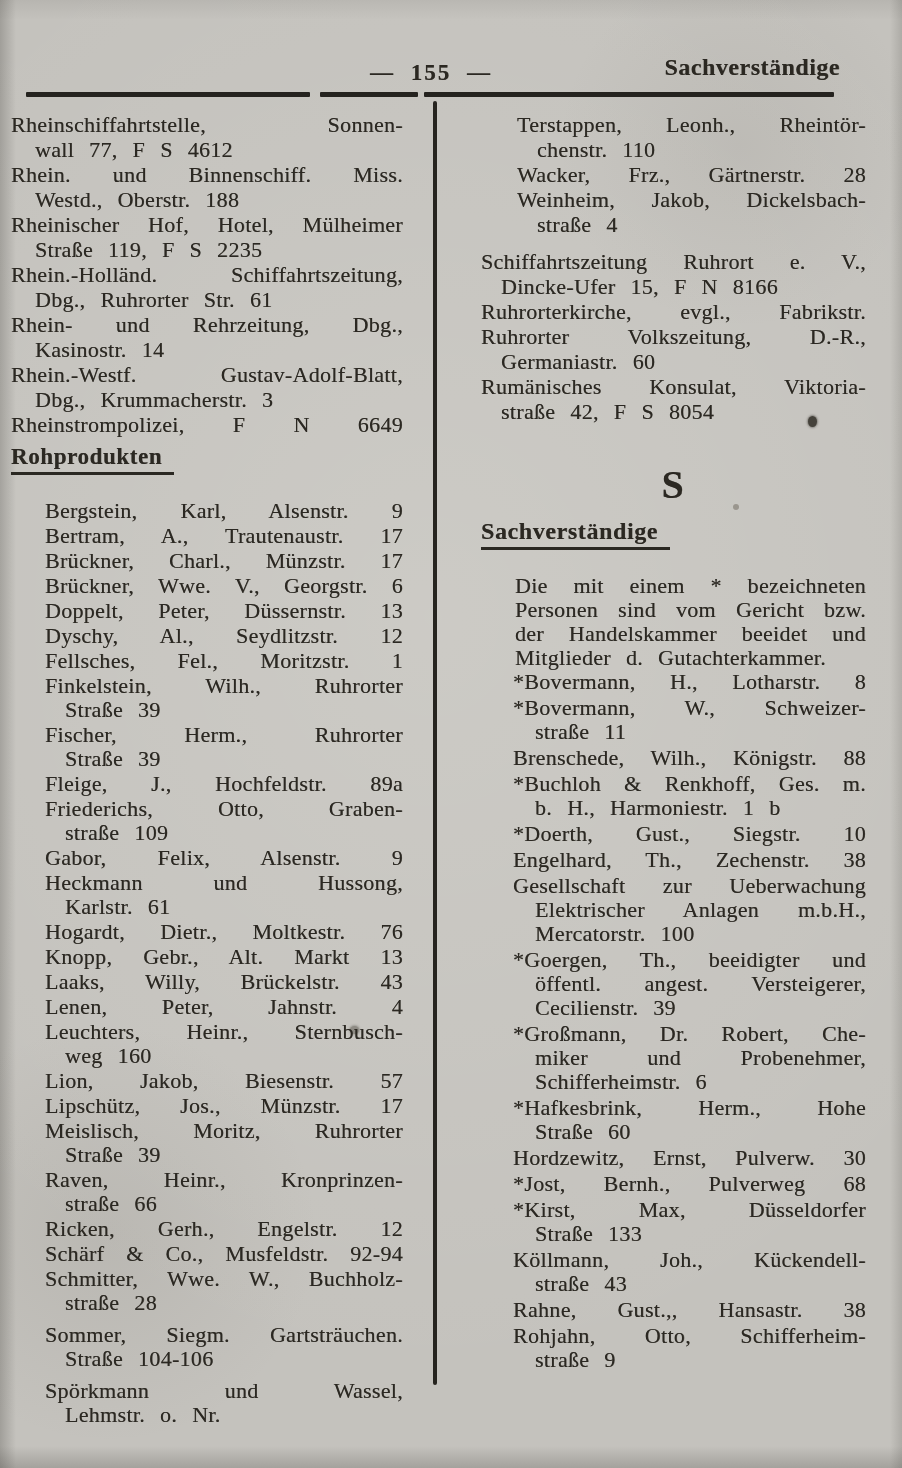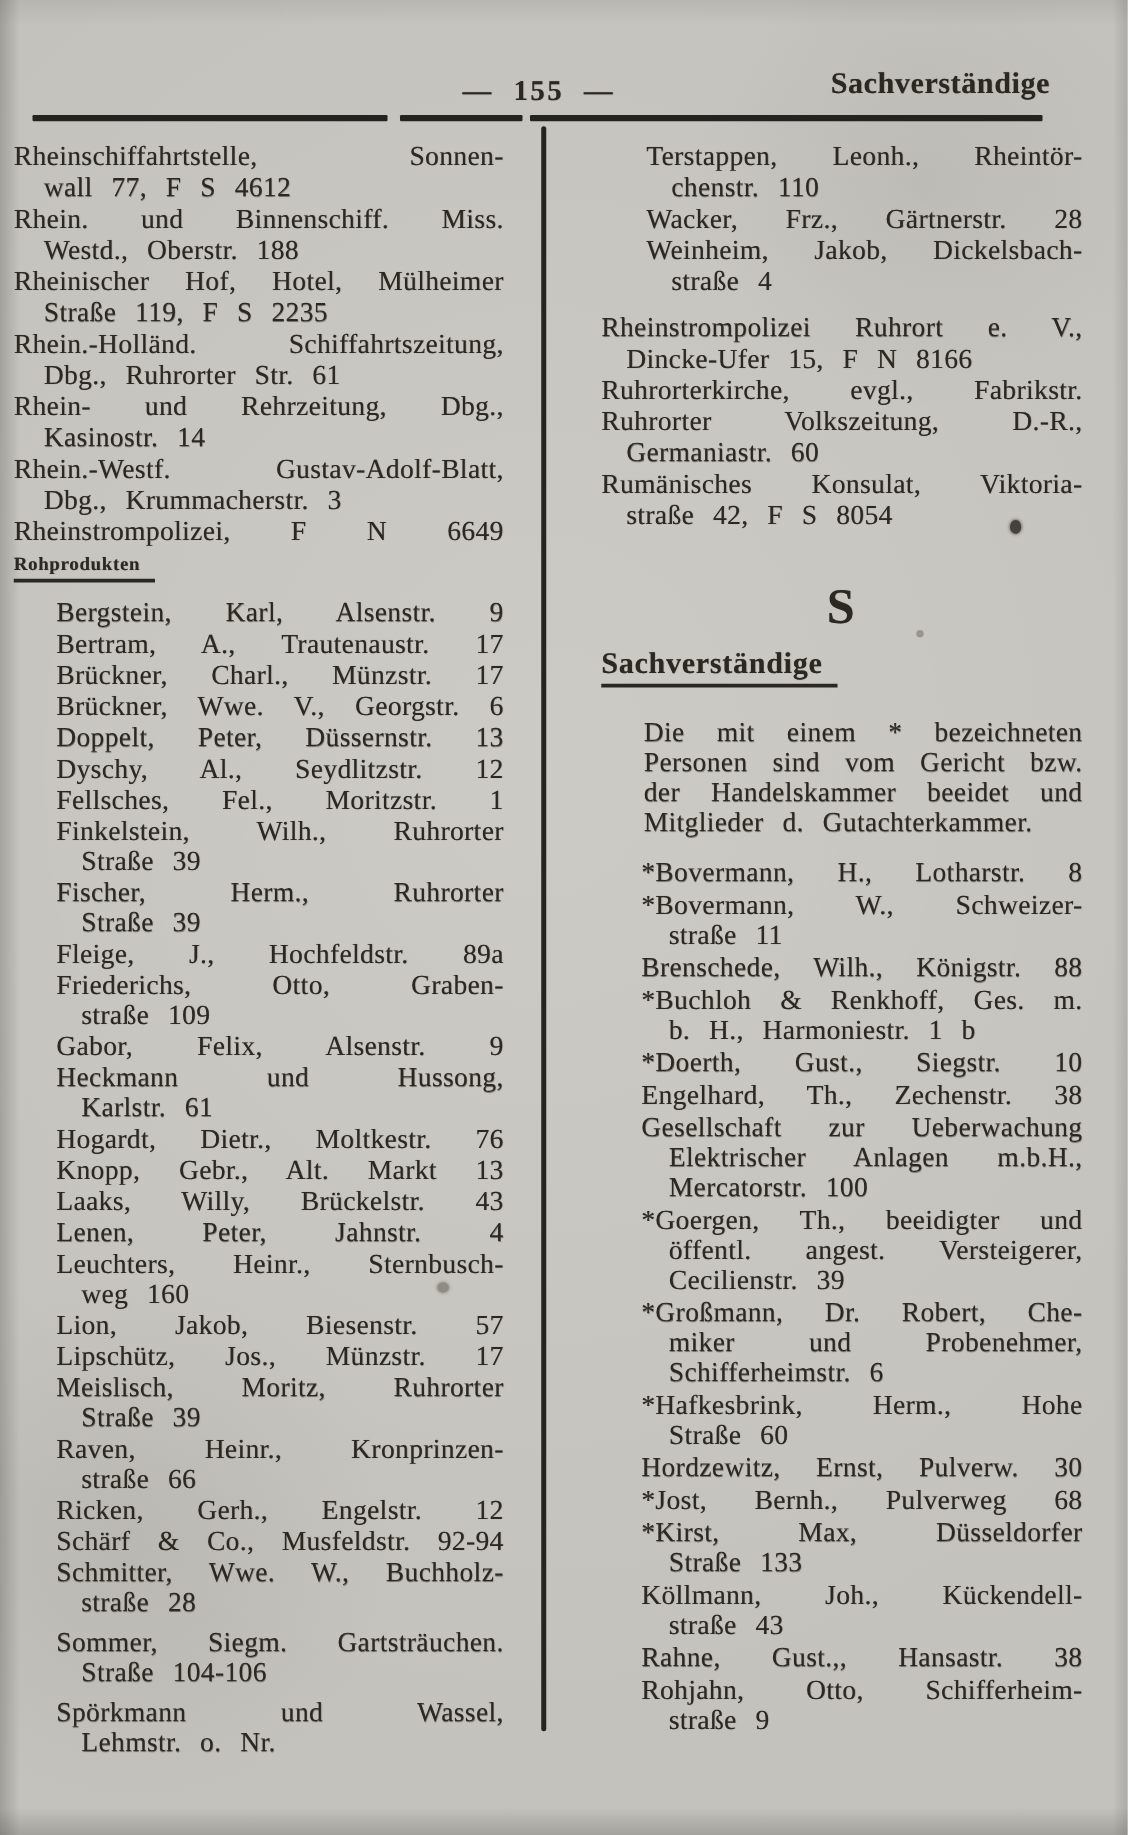--- a/index.html
+++ b/index.html
@@ -43,22 +43,22 @@
   .col-left{left:11px;width:392px;}
   .col-right{left:481px;width:385px;}
 
   .line{word-spacing:0.42em;min-height:1em;}
   .line.just{text-align:justify;text-align-last:justify;}
 
   .top-block{line-height:25px;}
   .top-block .cont{padding-left:24px;}
 
   .heading{
-    font-size:15px;font-weight:bold;letter-spacing:0.6px;
-    margin:7px 0 12px 0;display:block;width:fit-content;
+    font-size:23px;font-weight:bold;letter-spacing:0.6px;
+    margin:7px 0 24px 0;display:block;width:fit-content;
     padding:0 12px 2px 0;border-bottom:3px solid #2a2822;
   }
 
   .roh{line-height:24px;padding-left:34px;}
   .roh .cont{padding-left:20px;}
   .roh .entry + .entry{margin-top:1px;}
   .entry.gap{margin-top:8px !important;}
 
   .cont-block{line-height:25px;padding-left:36px;}
   .cont-block .cont{padding-left:20px;}
@@ -67,21 +67,21 @@
 
   .letter-head{
     margin-top:38px;font-size:40px;font-weight:bold;line-height:46px;
     text-align:center;letter-spacing:2px;
   }
   .col-right .heading{margin:10px 0 0 0;font-size:24px;}
 
   .note-block{margin-top:24px;line-height:24px;padding-left:34px;}
   .note-block .cont{padding-left:0;}
 
-  .sect{margin-top:16px;line-height:24px;padding-left:32px;}
+  .sect{margin-top:0;line-height:24px;padding-left:32px;}
   .sect .cont{padding-left:22px;}
   .sect .entry + .entry{margin-top:2px;}
 
   
   .speck{position:absolute;border-radius:50%;}
   .speck.s1{left:808px;top:416px;width:9px;height:11px;background:#45423b;box-shadow:0 0 2px 1px rgba(69,66,59,0.5);}
   .speck.s2{left:350px;top:1026px;width:9px;height:8px;background:#8e8b84;box-shadow:0 0 2px 1px rgba(120,117,110,0.5);}
   .speck.s3{left:733px;top:504px;width:6px;height:6px;background:#9a968e;}
 </style>
 </head>
@@ -236,21 +236,21 @@
         <div class="entry">
           <div class="line just">Wacker, Frz., Gärtnerstr. 28</div>
         </div>
         <div class="entry">
           <div class="line just">Weinheim, Jakob, Dickelsbach-</div>
           <div class="line cont">straße 4</div>
         </div>
       </div>
     <div class="block rtop">
         <div class="entry">
-          <div class="line just">Rheinstrompolizei Ruhrort e. V.,</div>
+          <div class="line just">Schiffahrtszeitung Ruhrort e. V.,</div>
           <div class="line cont">Dincke-Ufer 15, F N 8166</div>
         </div>
         <div class="entry">
           <div class="line just">Ruhrorterkirche, evgl., Fabrikstr.</div>
         </div>
         <div class="entry">
           <div class="line just">Ruhrorter Volkszeitung, D.-R.,</div>
           <div class="line cont">Germaniastr. 60</div>
         </div>
         <div class="entry">

